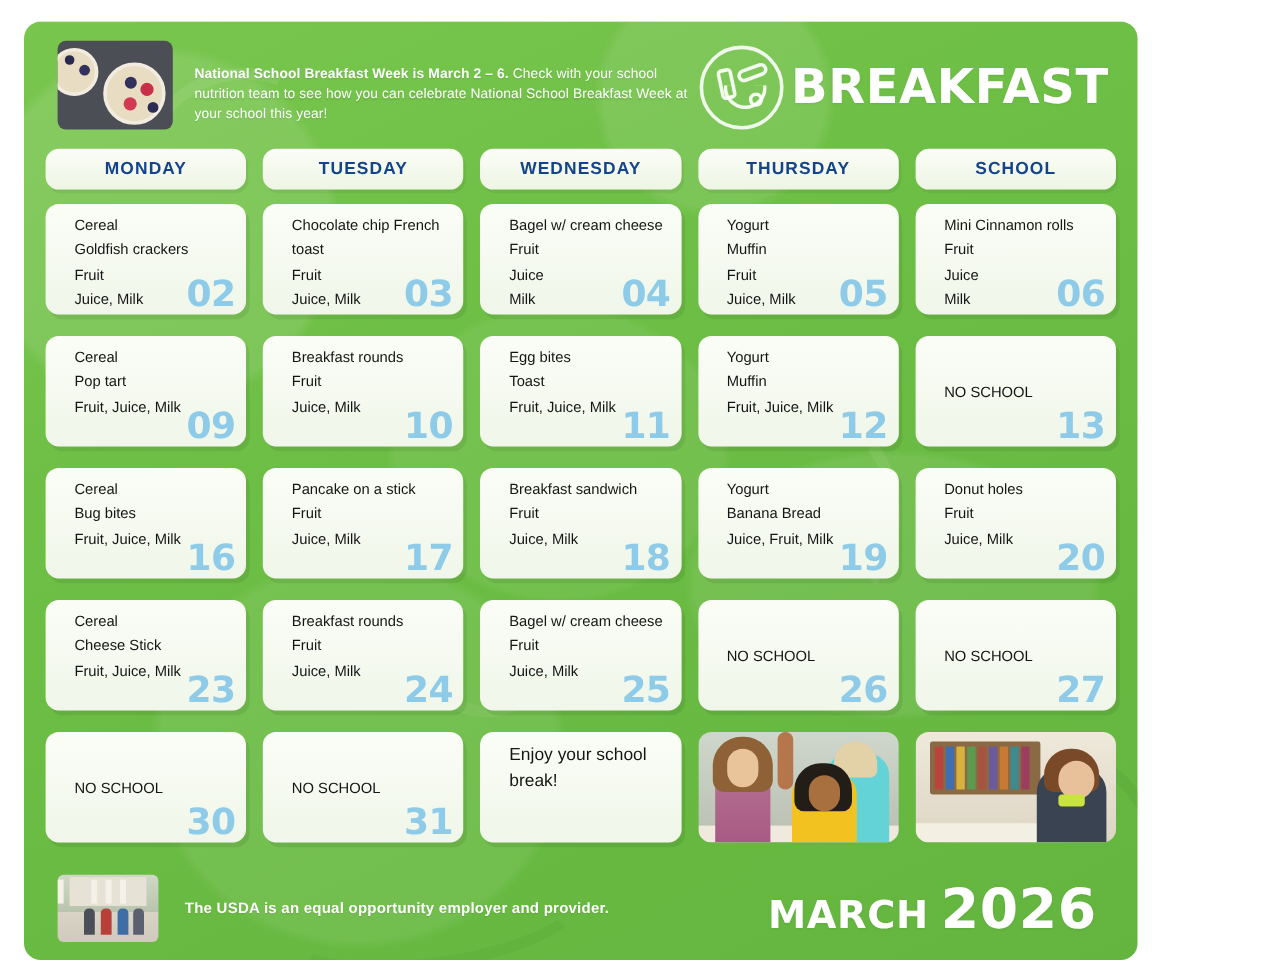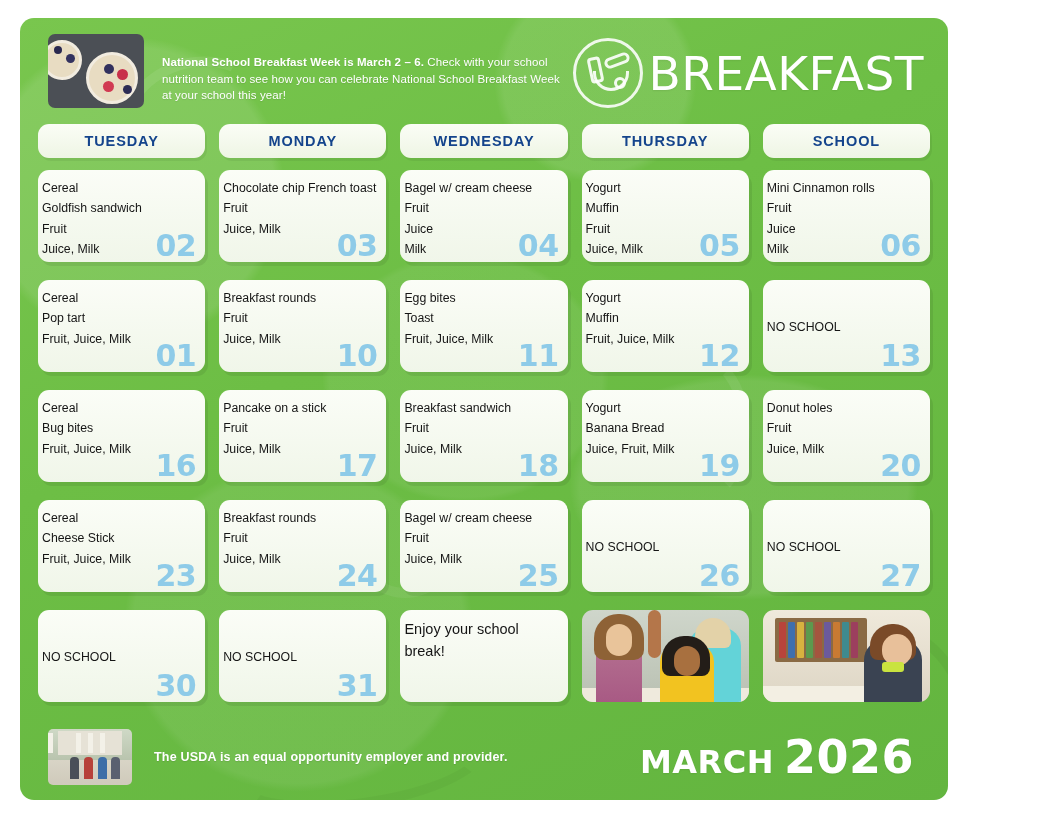--- a/index.html
+++ b/index.html
@@ -141,22 +141,22 @@
     transform: rotate(-20deg);
   }
   .brand-badge .bb-egg {
     position: absolute; left: 38px; top: 36px;
     width: 12px; height: 12px;
     border: 3px solid rgba(255,255,255,.9);
     border-radius: 50%;
   }
   .brand-word {
     font-family: "DejaVu Sans", sans-serif;
-    font-weight: normal;
-    font-size: 47px;
+    font-weight: bold;
+    font-size: 40px;
     line-height: 1;
     color: #ffffff;
     letter-spacing: .5px;
     text-shadow: 0 1px 2px rgba(0,0,0,.07);
   }
 
   
   .grid {
     display: grid;
     grid-template-columns: repeat(5, 1fr);
@@ -190,21 +190,21 @@
     position: relative;
     z-index: 2;
     flex: 0 0 auto;
   }
 
   .cell {
     position: relative;
     border-radius: 11px;
     background: linear-gradient(180deg, #fbfdf7 0%, #f0f6e9 100%);
     box-shadow: 3px 4px 0 rgba(0,0,0,.07);
-    padding: 8px 10px 6px 4px;
+    padding: 8px 10px 6px 24px;
     overflow: hidden;
   }
 
   .cell.is-centered { display: flex; align-items: center; }
 
   .items {
     font-size: 12.3px;
     line-height: 1.66;
     color: #151515;
     position: relative;
@@ -421,32 +421,32 @@
           <div class="bb-cup"></div>
           <div class="bb-bacon"></div>
           <div class="bb-bowl"></div>
           <div class="bb-egg"></div>
         </div>
         <div class="brand-word">BREAKFAST</div>
       </div>
     </div>
 
     <div class="grid">
+      <div class="dow">MONDAY</div>
       <div class="dow">TUESDAY</div>
-      <div class="dow">MONDAY</div>
       <div class="dow">WEDNESDAY</div>
       <div class="dow">THURSDAY</div>
       <div class="dow">SCHOOL</div>
     </div>
 
     <div class="weeks" id="weeks">
         <div class="cell">
           <div class="items">
             <div>Cereal</div>
-            <div>Goldfish sandwich</div>
+            <div>Goldfish crackers</div>
             <div>Fruit</div>
             <div>Juice, Milk</div>
           </div>
           <div class="daynum">02</div>
         </div>
         <div class="cell">
           <div class="items">
             <div>Chocolate chip French toast</div>
             <div>Fruit</div>
             <div>Juice, Milk</div>
@@ -479,21 +479,21 @@
             <div>Milk</div>
           </div>
           <div class="daynum">06</div>
         </div>
         <div class="cell">
           <div class="items">
             <div>Cereal</div>
             <div>Pop tart</div>
             <div>Fruit, Juice, Milk</div>
           </div>
-          <div class="daynum">01</div>
+          <div class="daynum">09</div>
         </div>
         <div class="cell">
           <div class="items">
             <div>Breakfast rounds</div>
             <div>Fruit</div>
             <div>Juice, Milk</div>
           </div>
           <div class="daynum">10</div>
         </div>
         <div class="cell">

